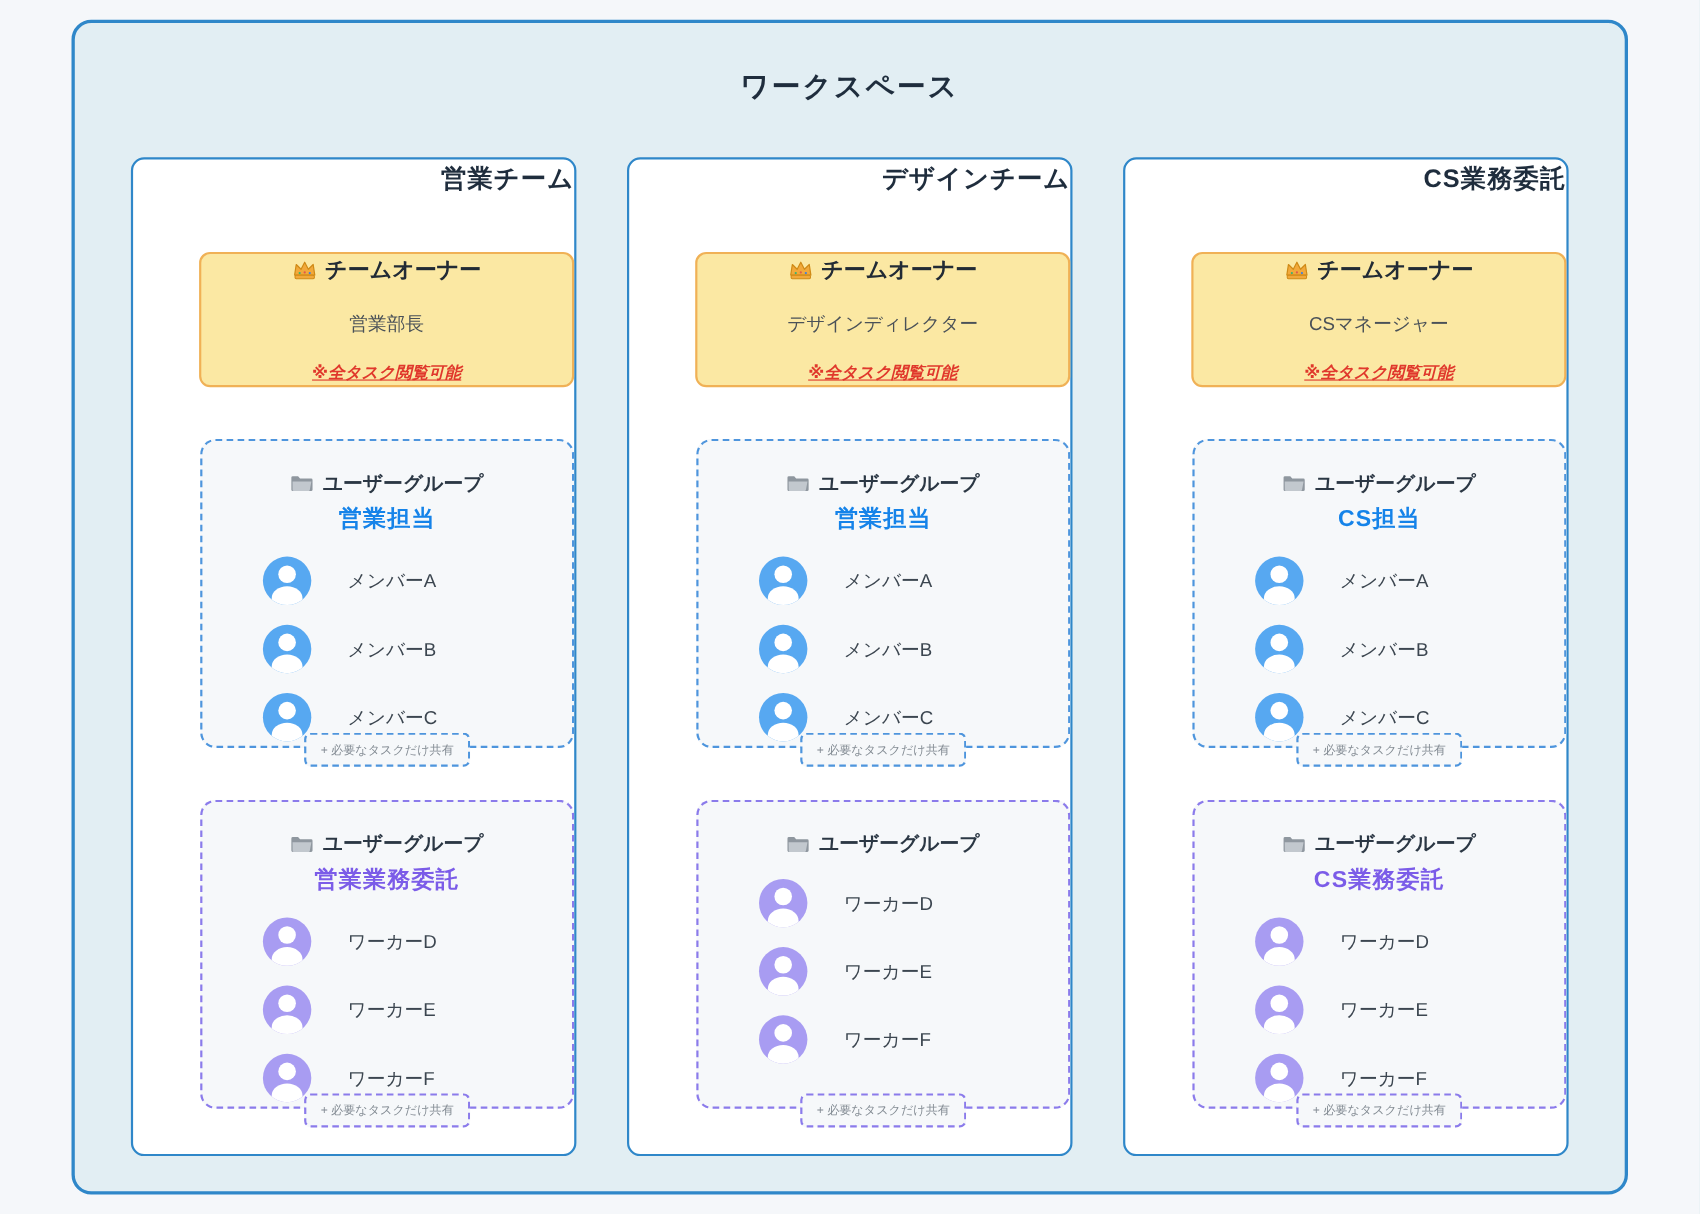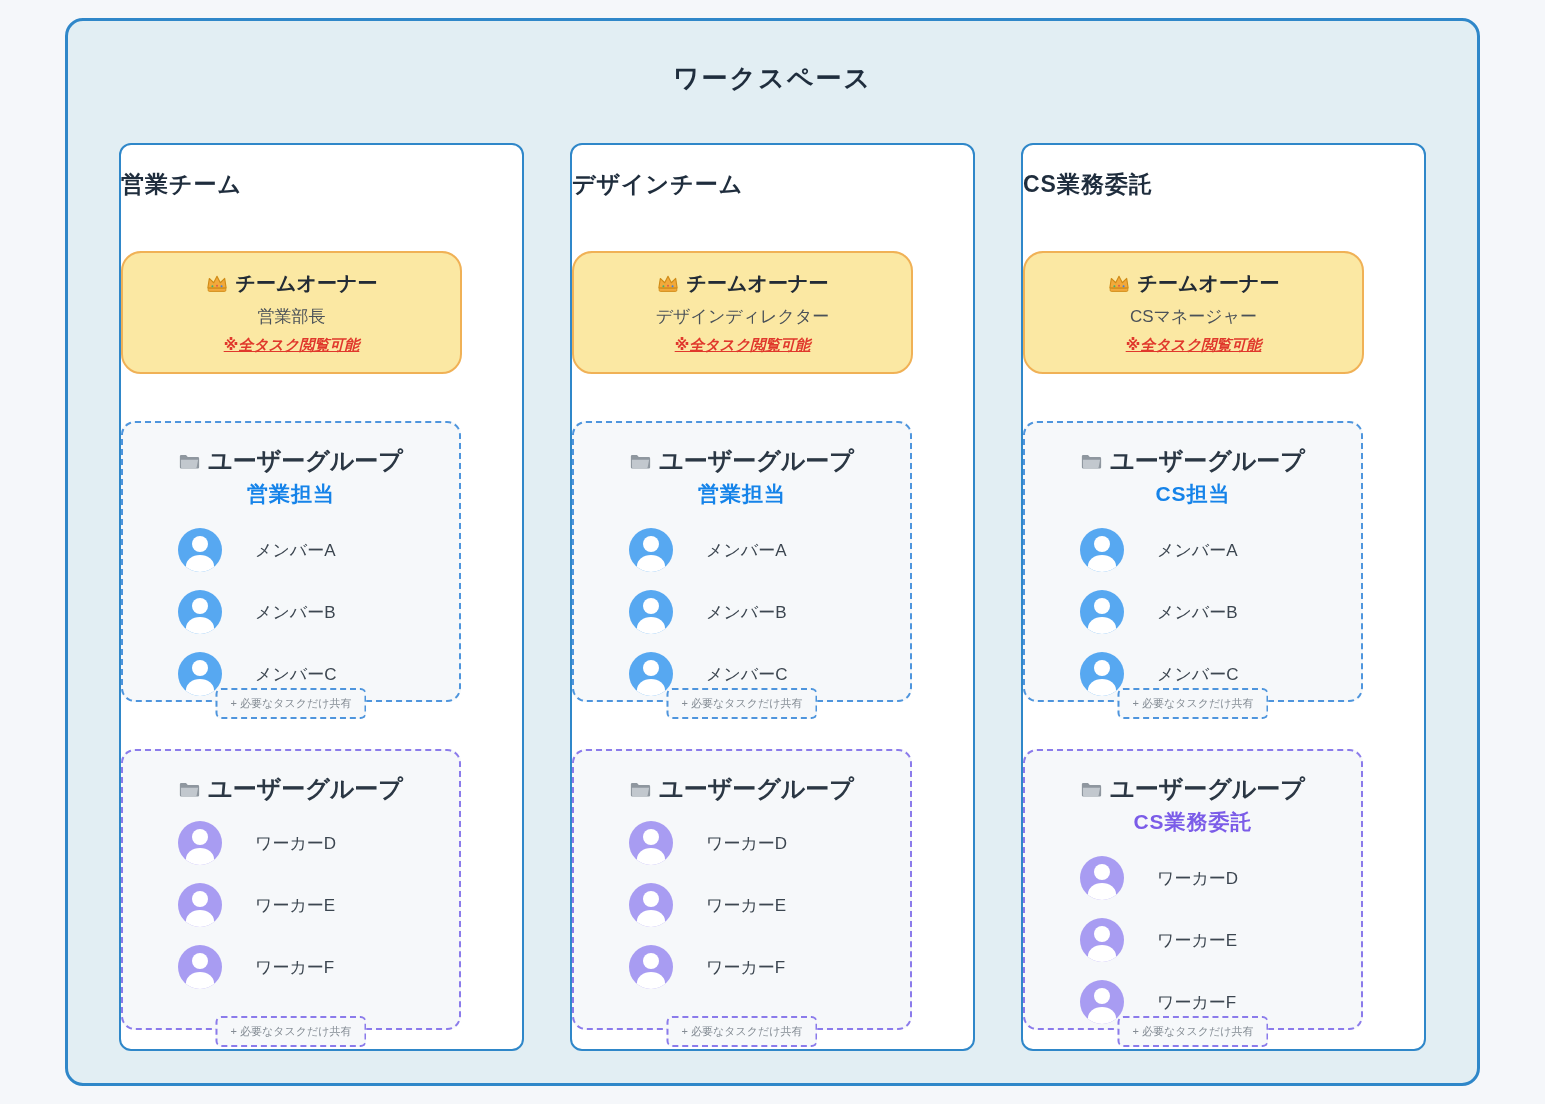--- a/index.html
+++ b/index.html
@@ -27,45 +27,44 @@
     text-align:center;padding-top:40px;line-height:34px;
     font-size:26px;font-weight:bold;color:var(--dark-text);
     letter-spacing:2px;
   }
   .teams-row{
     display:flex;justify-content:center;gap:46px;margin-top:48px;
   }
   .team-card{
     width:405px;height:908px;background:var(--card-bg);
     border:2px solid var(--workspace-border);border-radius:12px;
-    display:flex;flex-direction:column;align-items:flex-start;
-    padding-top:22px;
+    display:flex;flex-direction:column;align-items:flex-end;
   }
   .team-title{
     font-size:23px;font-weight:bold;color:var(--dark-text);
     line-height:34px;margin-bottom:50px;letter-spacing:1px;
   }
   .owner-card{
     width:341px;height:123px;background:var(--owner-bg);
-    border:2px solid var(--owner-border);border-radius:20px;
+    border:2px solid var(--owner-border);border-radius:10px;
     display:flex;flex-direction:column;align-items:center;justify-content:center;
-    gap:8px;margin-bottom:47px;
+    gap:24px;margin-bottom:47px;
   }
   .owner-title-row{display:flex;align-items:center;gap:8px;}
   .owner-title{font-size:20px;font-weight:bold;color:#222b35;}
   .owner-role{font-size:17px;color:var(--role-text);}
   .owner-note{font-size:15px;font-weight:600;font-style:italic;color:var(--owner-note-red);text-decoration:underline;}
   .group{
     width:340px;height:281px;background:var(--group-bg);
     border-radius:14px;position:relative;padding-top:26px;
   }
   .group.blue{border:2px dashed var(--blue-dash);margin-bottom:47px;}
   .group.purple{border:2px dashed var(--purple-dash);}
   .group-head{display:flex;align-items:center;justify-content:center;gap:8px;line-height:24px;}
-  .group-label{font-size:24px;font-weight:bold;color:#2b3744;}
+  .group-label{font-size:18px;font-weight:bold;color:#2b3744;}
   .group-name{text-align:center;font-size:21px;font-weight:bold;margin-top:6px;line-height:29px;letter-spacing:1px;}
   .group.blue .group-name{color:var(--blue-accent);}
   .group.purple .group-name{color:var(--purple-accent);}
   .member-row{display:flex;align-items:center;padding-left:55px;margin-top:18px;}
   .member-row.first{margin-top:20px;}
   .avatar{
     width:44px;height:44px;border-radius:50%;position:relative;overflow:hidden;flex:0 0 44px;
   }
   .group.blue .avatar{background:var(--avatar-blue);}
   .group.purple .avatar{background:var(--avatar-purple);}
@@ -154,20 +153,21 @@
 
       <div class="group purple">
         <div class="group-head">
           <span>
               <svg class="icon-svg" width="21" height="18" viewBox="0 0 24 20">
                 <use href="#folder-shape"></use>
               </svg>
             </span>
           <span class="group-label">ユーザーグループ</span>
         </div>
+        <div class="group-name">営業業務委託</div>
         <div class="member-row first">
           <span class="avatar"></span>
           <span class="member-label">ワーカーD</span>
         </div>
         <div class="member-row">
           <span class="avatar"></span>
           <span class="member-label">ワーカーE</span>
         </div>
         <div class="member-row">
           <span class="avatar"></span>

